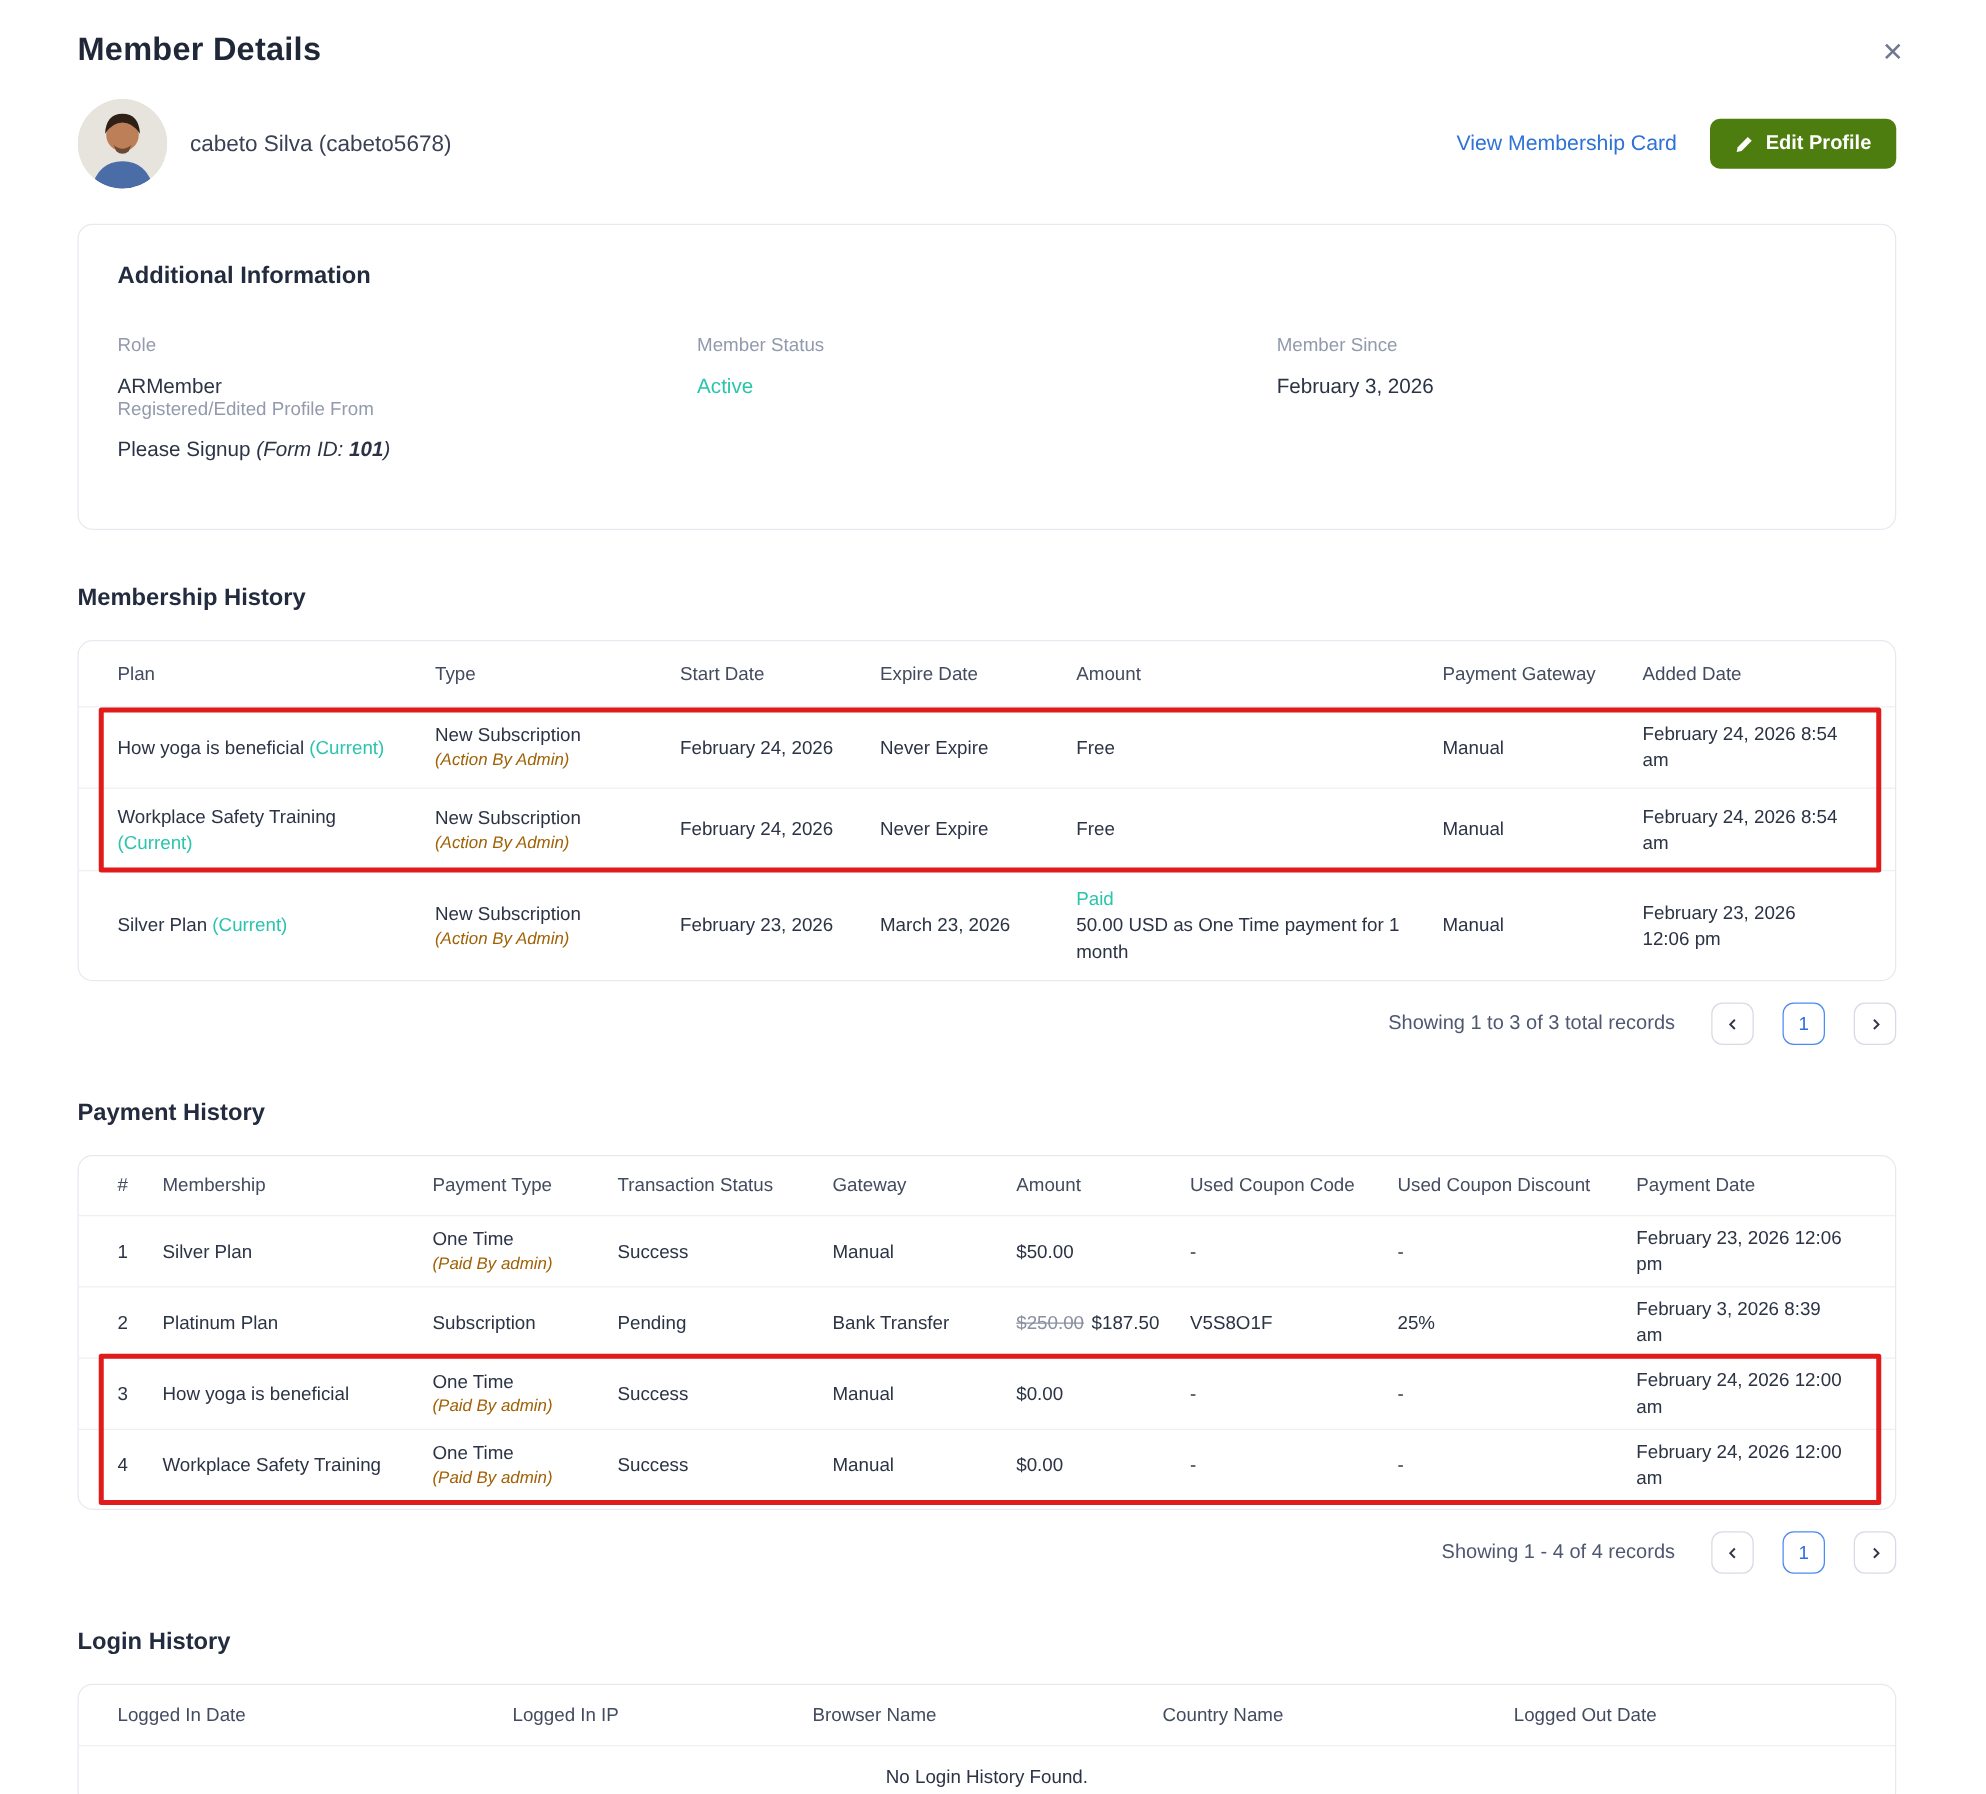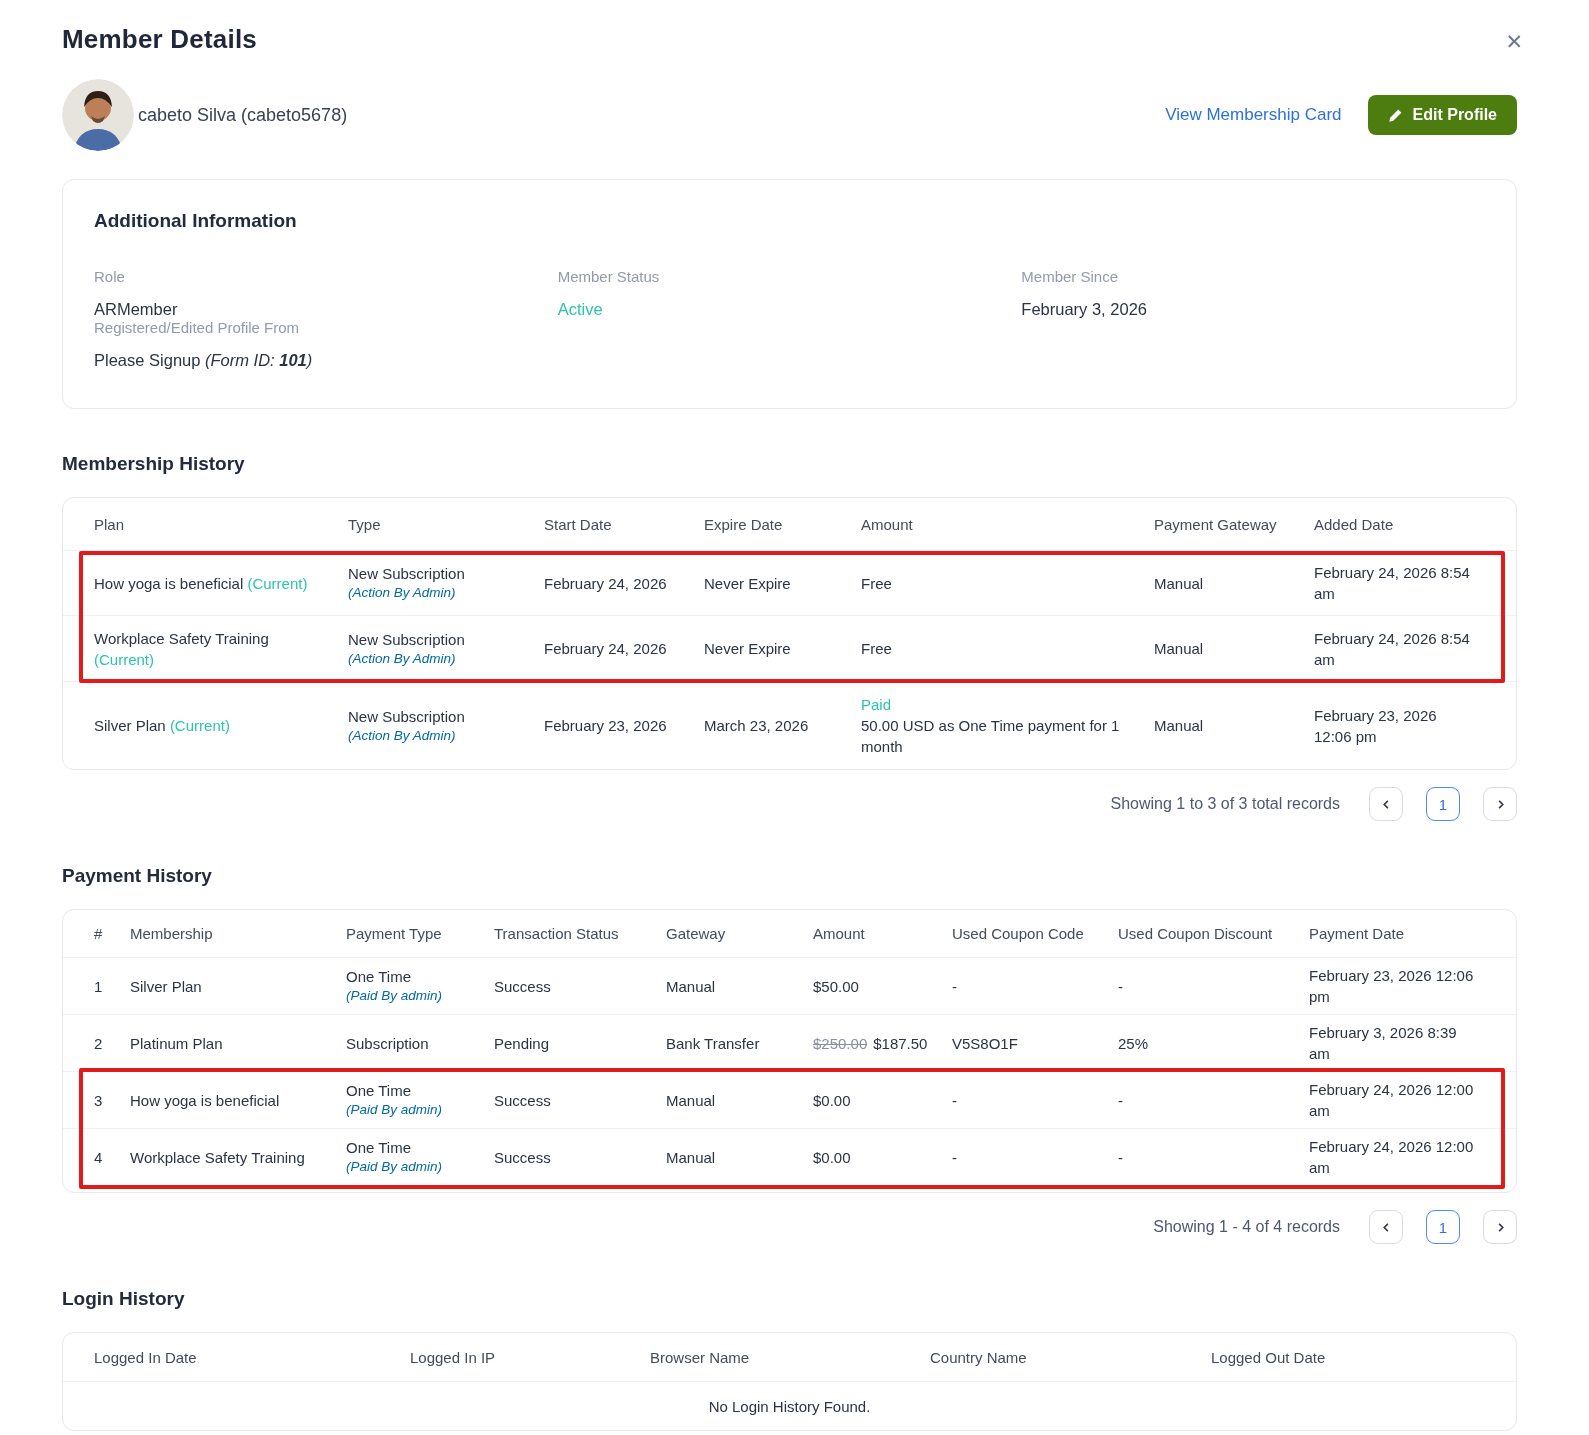--- a/index.html
+++ b/index.html
@@ -10,50 +10,50 @@
   .page { padding: 24px 72px 60px 62px; }
 
   
   .top-bar { display: flex; justify-content: space-between; align-items: flex-start; }
   .page-title { font-size: 26px; font-weight: 800; color: #1f2738; letter-spacing: .2px; }
   .close-btn { font-size: 21px; color: #6f7890; cursor: pointer; margin-top: 6px; margin-right: -6px; background: none; border: none; }
 
   
   .profile-row { display: flex; align-items: center; margin-top: 24px; }
   .avatar { width: 72px; height: 72px; border-radius: 50%; overflow: hidden; flex: 0 0 72px; }
-  .member-name { margin-left: 4px; font-size: 18px; color: #3a4154; }
+  .member-name { margin-left: 18px; font-size: 18px; color: #3a4154; }
   .profile-actions { margin-left: auto; display: flex; align-items: center; gap: 26px; }
   .link-blue { color: #2e72d8; font-size: 17px; text-decoration: none; cursor: pointer; }
   .btn-primary {
     display: inline-flex; align-items: center; gap: 10px; background: #4d7c0f; color: #fff;
     font-size: 16px; font-weight: 700; padding: 0 20px; height: 40px; border-radius: 8px;
     border: none; cursor: pointer; font-family: "Liberation Sans", sans-serif;
   }
 
   
   .card { border: 1px solid #e7e9f0; border-radius: 12px; }
-  .info-card { margin-top: 28px; padding: 30px 31px 38px; }
+  .info-card { margin-top: 28px; padding: 30px 31px 53px; }
   .card-heading { font-size: 19px; font-weight: 700; color: #232b3e; }
   .info-grid { display: grid; grid-template-columns: repeat(3, 1fr); margin-top: 36px; }
   .info-label { font-size: 15px; color: #939aad; }
   .info-value { margin-top: 15px; font-size: 16.5px; color: #2b3345; }
   .italic { font-style: italic; }
   .bold { font-weight: 700; }
   .teal { color: #2bc4ad; }
 
   .section-heading { font-size: 19px; font-weight: 700; color: #232b3e; margin: 44px 0 22px; }
 
   
   .table-card { position: relative; overflow: hidden; }
   .trow { display: grid; align-items: center; padding-left: 31px; padding-right: 16px; }
   .trow > div { padding-right: 24px; font-size: 15px; line-height: 1.4; }
   .thead { color: #434b5f; }
   .thead > div { font-size: 15px; }
   .tbody-row { border-top: 1px solid #eef0f4; color: #2b3345; }
-  .sub-line { font-size: 13.5px; font-style: italic; color: #0369a1; }
+  .sub-line { font-size: 13.5px; font-style: italic; color: #a16207; }
   .strike { color: #8a90a1; text-decoration: line-through; margin-right: 6px; }
 
   .mh-grid { grid-template-columns: 254px 196px 160px 157px 293px 160px 1fr; }
   .ph-grid { grid-template-columns: 36px 216px 148px 172px 147px 139px 166px 191px 1fr; }
   .lh-grid { grid-template-columns: 316px 240px 280px 281px 1fr; }
 
   .h-head { height: 52px; }
   .mh-r1 { height: 65px; } .mh-r2 { height: 66px; } .mh-r3 { height: 88px; }
   .ph-head { height: 47px; } .ph-r { height: 57px; }
   .lh-head { height: 48px; }

